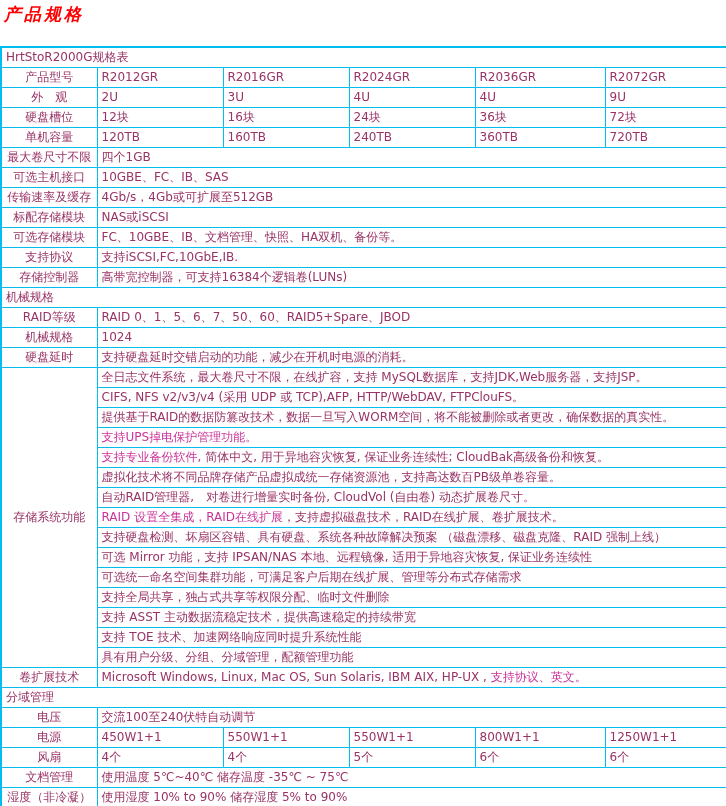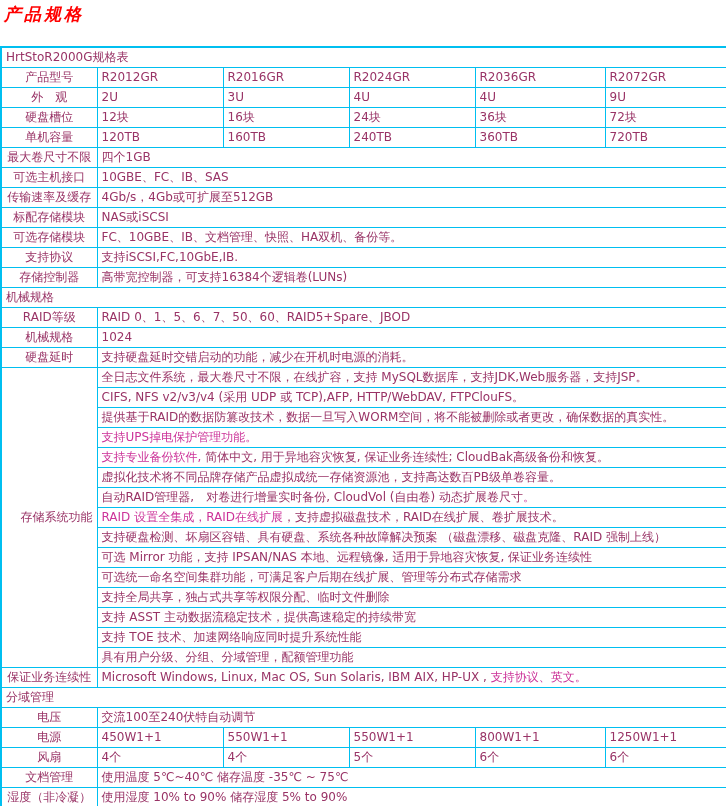--- a/index.html
+++ b/index.html
@@ -21,21 +21,21 @@
     vertical-align:middle;background:#FFFFFF;
   }
   td.bar{
     background:var(--bar-bg);color:var(--bar-fg);
     border:1px solid var(--bar-bg);
     font-size:12px;padding:2px 5px;line-height:15px;
   }
   td.label{text-align:center;}
   td.c{text-align:left;}
   td.l{text-align:left;padding-left:14px;}
-  td.grouplabel{text-align:right;vertical-align:middle;}
+  td.grouplabel{text-align:center;vertical-align:middle;}
   .pink{color:var(--pink);text-align:right;}
   td.muted{color:var(--muted);margin-top:20px;}
 </style>
 </head>
 <body>
 
 <div class="page-title">产品规格</div>
 
 <table class="spec">
   <colgroup>
@@ -165,21 +165,21 @@
       <tr>
         <td colspan="5"><span>支持 ASST 主动数据流稳定技术，提供高速稳定的持续带宽</span></td>
       </tr>
       <tr>
         <td colspan="5"><span>支持 TOE 技术、加速网络响应同时提升系统性能</span></td>
       </tr>
       <tr>
         <td colspan="5"><span>具有用户分级、分组、分域管理，配额管理功能</span></td>
       </tr>
       <tr>
-        <td class="label">保证业务连续性</td>
+        <td class="label">卷扩展技术</td>
         <td colspan="5"><span>Microsoft Windows, Linux, Mac OS, Sun Solaris, IBM AIX, HP-UX , </span><span class="pink">支持协议、英文。</span></td>
       </tr>
       <tr>
         <td class="bar" colspan="6">分域管理</td>
       </tr>
       <tr>
         <td class="label">电压</td>
         <td colspan="5"><span>交流100至240伏特自动调节</span></td>
       </tr>
       <tr>

